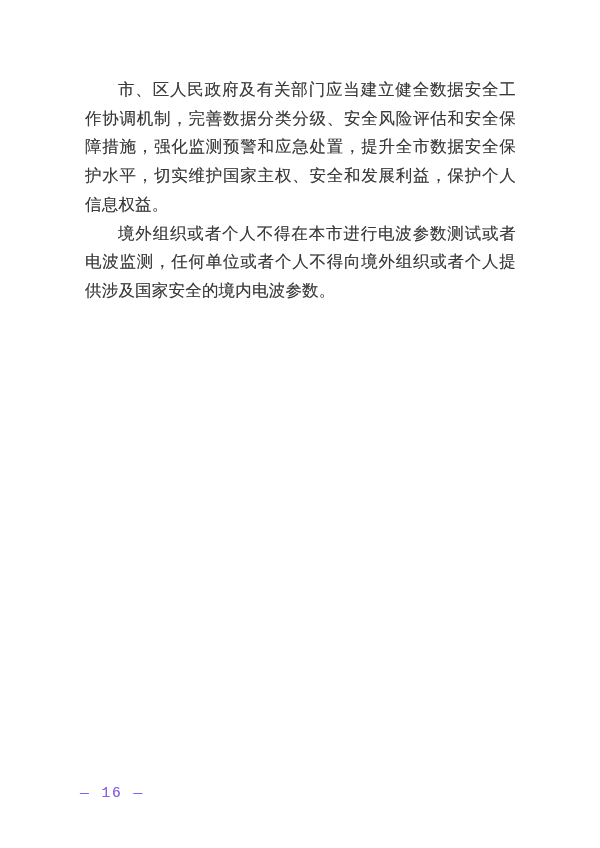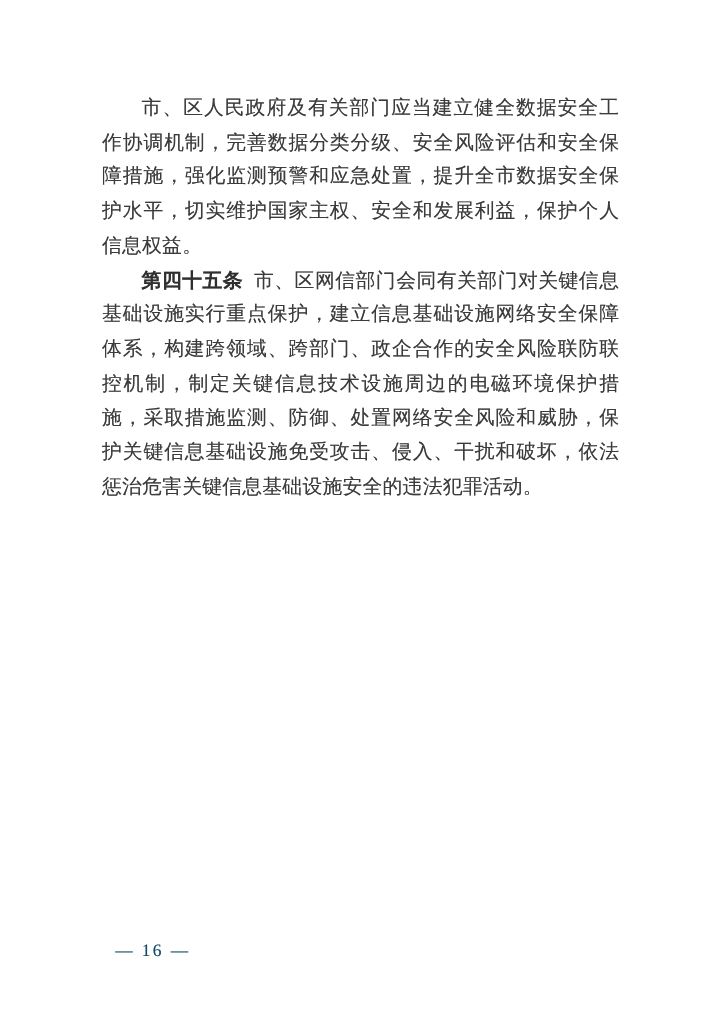--- a/index.html
+++ b/index.html
@@ -40,41 +40,41 @@
   }
   .article-no {
     font-weight: 700;
     color: #2f2f2f;
   }
   .article-no:not(:empty) {
     margin-right: 0.55em;
   }
   .page-footer {
     position: absolute;
-    left: 96px;
+    left: 80px;
     top: 783px;
     font-size: 14.5px;
     line-height: 20px;
-    color: #0c4a6e;
+    color: #8b5cf6;
     letter-spacing: 2px;
     text-shadow: 0 0 0.5px rgba(70,70,70,0.5);
-    font-family: Liberation Serif, serif;
+    font-family: Liberation Mono, monospace;
   }
 </style>
 </head>
 <body>
 
 <div class="page">
 
   <div class="body-text">
 
     <p class="para"><span class="article-no"></span><span>市、区人民政府及有关部门应当建立健全数据安全工作协调机制，完善数据分类分级、安全风险评估和安全保障措施，强化监测预警和应急处置，提升全市数据安全保护水平，切实维护国家主权、安全和发展利益，保护个人信息权益。</span></p>
 
+    <p class="para"><span class="article-no"></span><span>境外组织或者个人不得在本市进行电波参数测试或者电波监测，任何单位或者个人不得向境外组织或者个人提供涉及国家安全的境内电波参数。</span></p>
 
-    <p class="para"><span class="article-no">第四十五条</span><span>市、区网信部门会同有关部门对关键信息基础设施实行重点保护，建立信息基础设施网络安全保障体系，构建跨领域、跨部门、政企合作的安全风险联防联控机制，制定关键信息技术设施周边的电磁环境保护措施，采取措施监测、防御、处置网络安全风险和威胁，保护关键信息基础设施免受攻击、侵入、干扰和破坏，依法惩治危害关键信息基础设施安全的违法犯罪活动。</span></p>
 
 
 
 
   </div>
 
   <div class="page-footer">— 16 —</div>
 
 </div>
 

